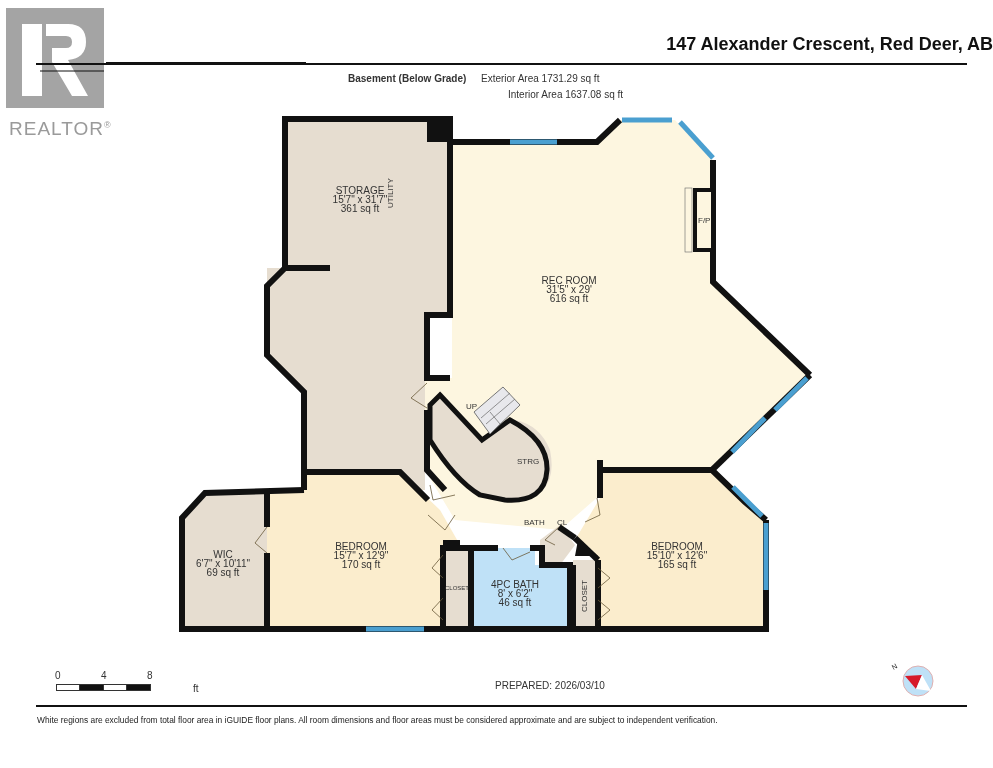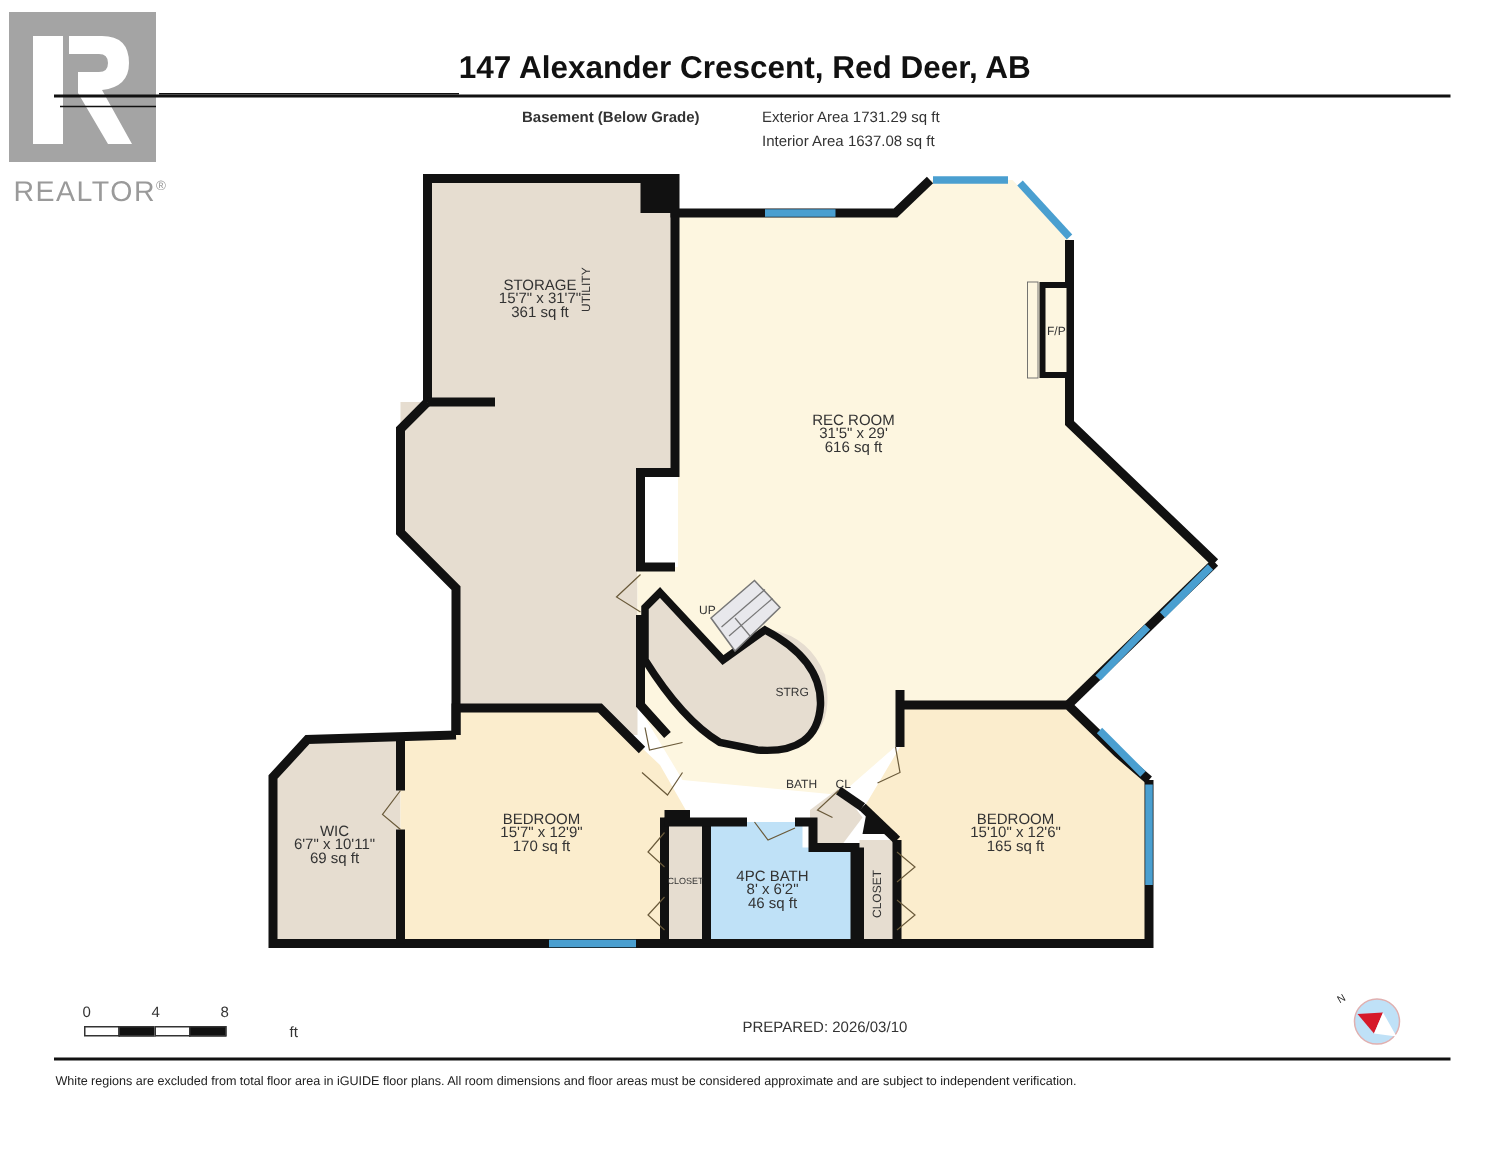--- a/index.html
+++ b/index.html
@@ -1,24 +1,24 @@
 <!DOCTYPE html>
 <html><head>
 <meta charset="utf-8">
 <style>
   html,body{margin:0;padding:0;background:#ffffff;}
   body{width:993px;height:768px;position:relative;overflow:hidden;font-family:"Liberation Sans",sans-serif;color:#222;}
   .logo{position:absolute;left:6px;top:8px;width:100px;height:102px;}
   .logo-box{position:absolute;left:0;top:0;width:98px;height:100px;background:#a4a4a4;}
   .logo-text{position:absolute;left:3px;top:110px;font-size:19px;letter-spacing:1px;color:#9a9a9a;white-space:nowrap;}
   .logo-text sup{font-size:9px;}
-  .title{position:absolute;left:0;width:993px;top:34px;text-align:center;font-size:21px;font-weight:bold;color:#111;}
+  .title{position:absolute;left:0;width:993px;top:34px;text-align:right;font-size:18px;font-weight:bold;color:#111;}
   .rule-top{position:absolute;left:36px;right:26px;top:63px;height:2px;background:#111;}
   .area-level{position:absolute;left:348px;top:73px;font-size:10px;font-weight:bold;color:#333;}
-  .area-ext{position:absolute;left:508px;top:73px;font-size:10px;color:#333;}
+  .area-ext{position:absolute;left:481px;top:73px;font-size:10px;color:#333;}
   .area-int{position:absolute;left:508px;top:89px;font-size:10px;color:#333;}
   svg.plan{position:absolute;left:0;top:0;}
   .room-label{position:absolute;text-align:center;font-size:10px;line-height:9px;color:#333;transform:translateX(-50%);white-space:nowrap;}
   .small-label{position:absolute;font-size:8px;color:#333;white-space:nowrap;}
   .vlabel{position:absolute;font-size:8px;color:#333;transform:rotate(-90deg);transform-origin:left top;white-space:nowrap;}
   .scale{position:absolute;left:54px;top:670px;}
   .scale-tick{position:absolute;top:0;font-size:10px;color:#333;}
   .scale-bar{position:absolute;top:14px;height:5px;border:1px solid #333;}
   .prepared{position:absolute;left:447px;top:680px;font-size:10px;color:#333;padding-left:48px;}
   .rule-bot{position:absolute;left:36px;right:26px;top:705px;height:2px;background:#111;}

